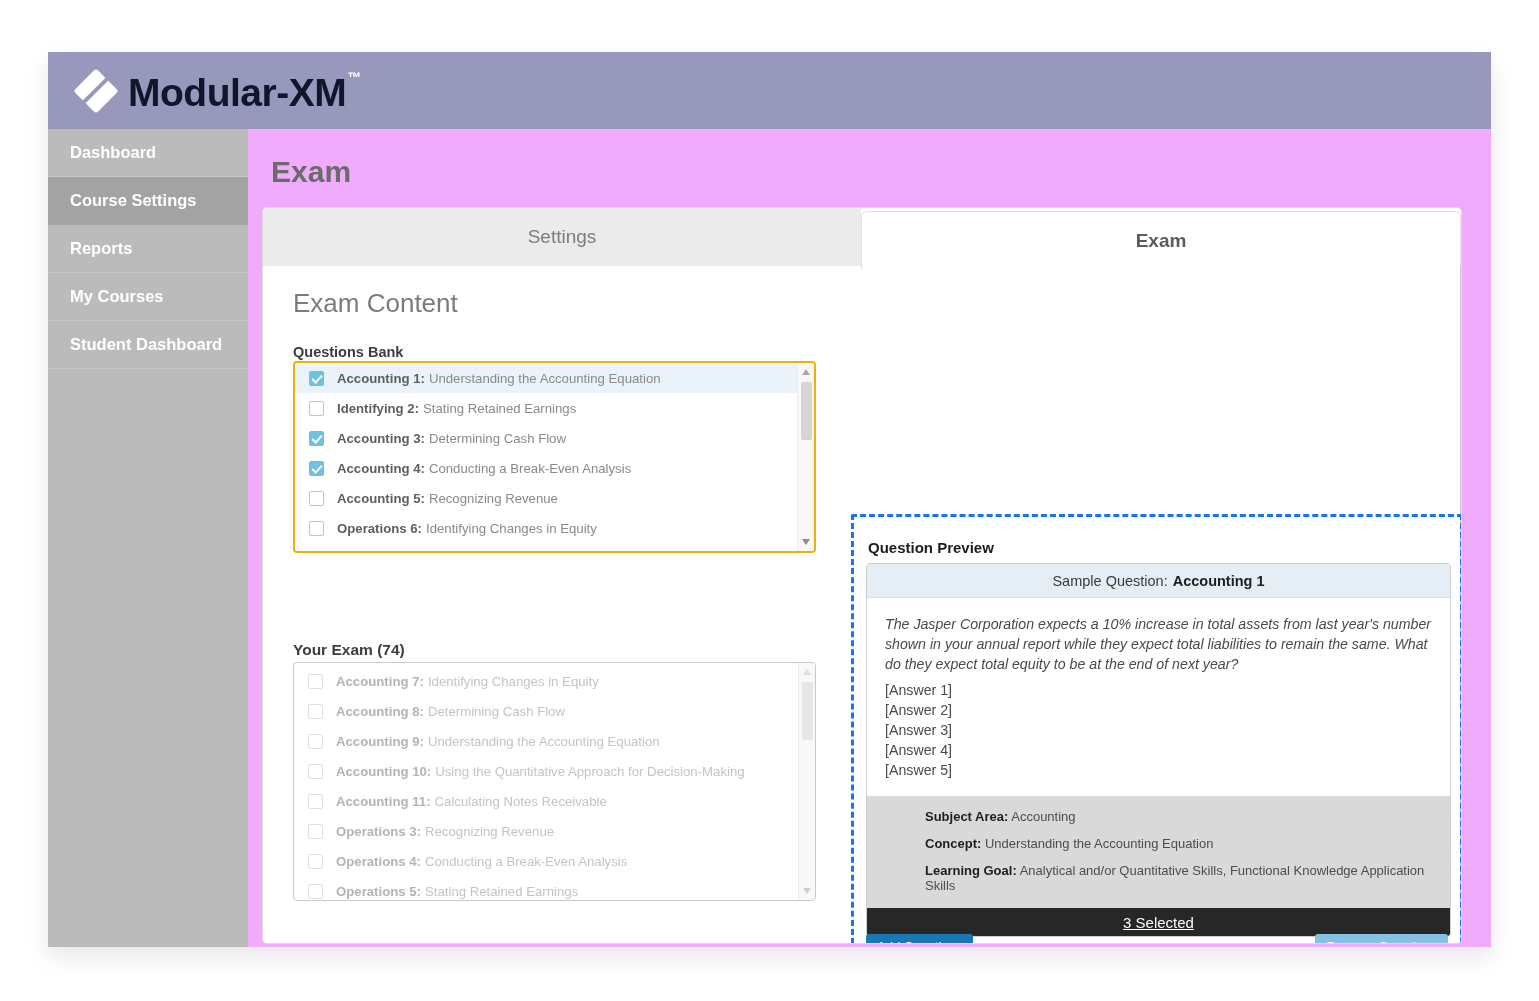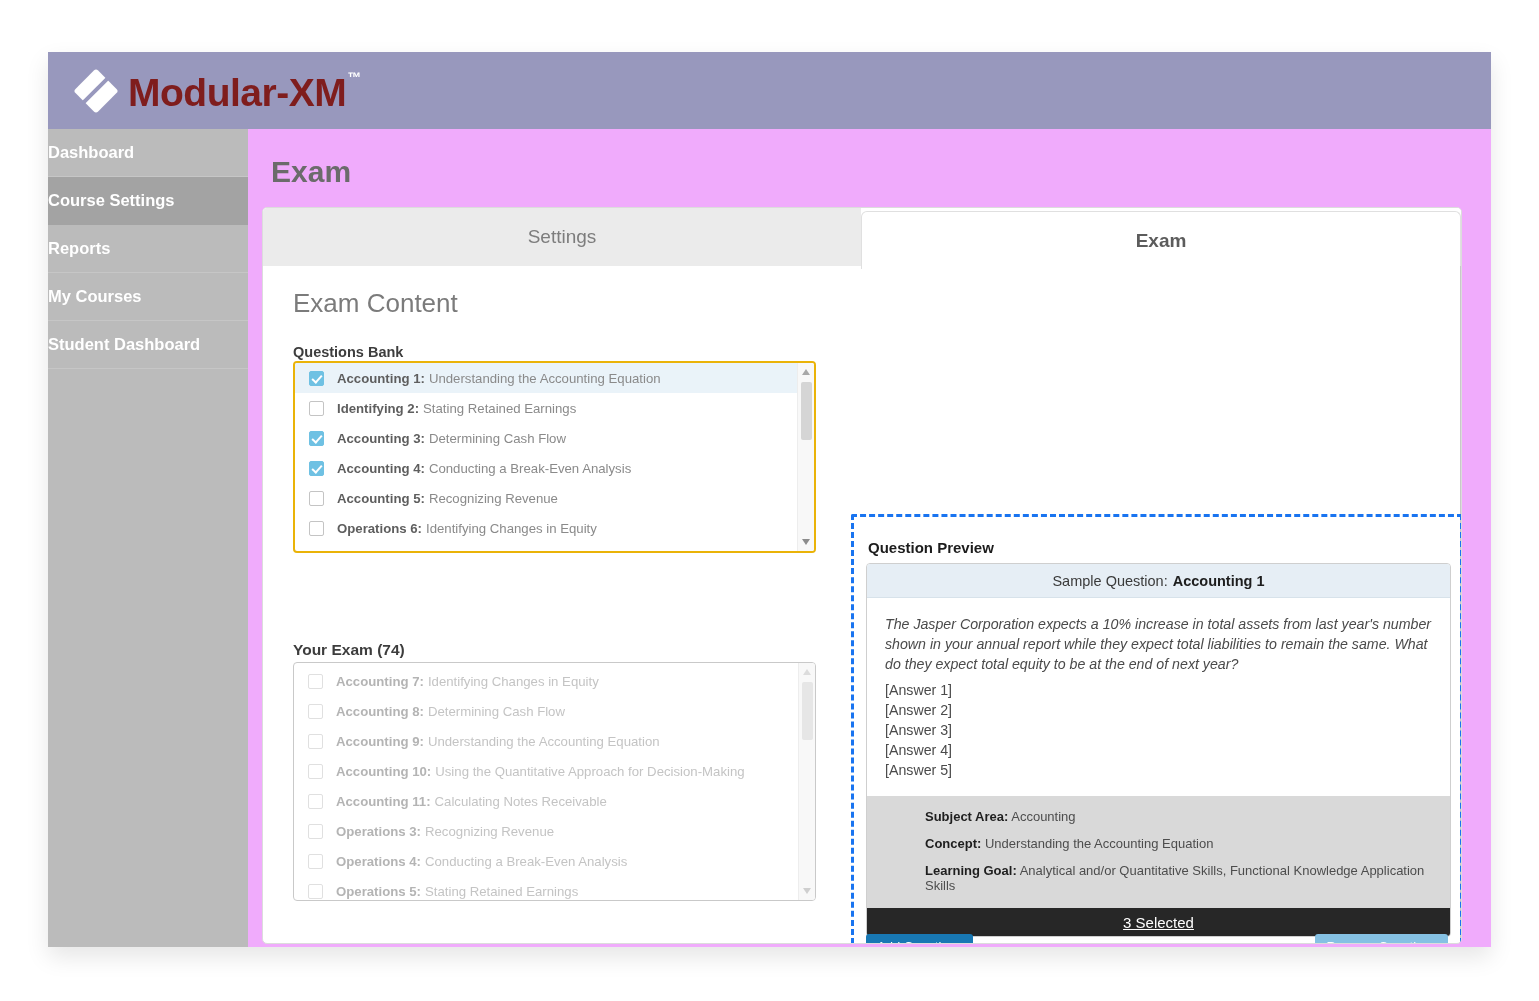--- a/index.html
+++ b/index.html
@@ -55,21 +55,21 @@
     border-radius: 3px;
   }
   .logo-mark .slash {
     position: absolute;
     left: 4px; top: 20px;
     width: 38px; height: 4px;
     background: #9898bd;
     transform: rotate(-45deg);
   }
   .logo-text {
-    color: #7f1d1d;
+    color: #0f172a;
     font-size: 39px;
     font-weight: bold;
     letter-spacing: -0.5px;
     line-height: 1;
     position: relative;
     top: 1px;
     text-align: right;
   }
   .logo-tm {
     color: #ffffff;
@@ -86,20 +86,21 @@
     left: 0; top: 77px;
     width: 200px;
     height: 818px;
     background: #bbbbbb;
   }
   .nav-item {
     position: relative;
     height: 48px;
     display: flex;
     align-items: center;
+    padding-left: 22px;
     color: #ffffff;
     font-size: 16.5px;
     font-weight: bold;
     background: #bbbbbb;
     border-bottom: 1px solid #c6c6c6;
     cursor: pointer;
     white-space: nowrap;
   }
   .nav-item.active { background: #a3a3a3; border-bottom-color: #a3a3a3; }
 

